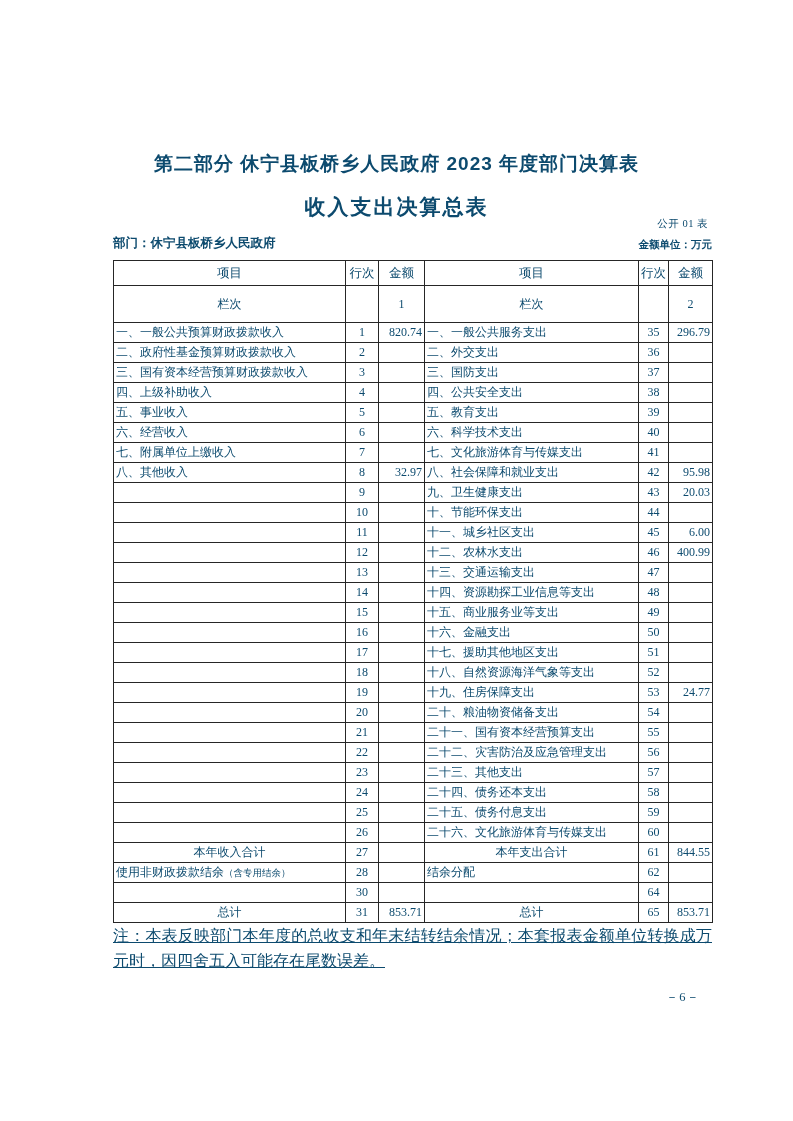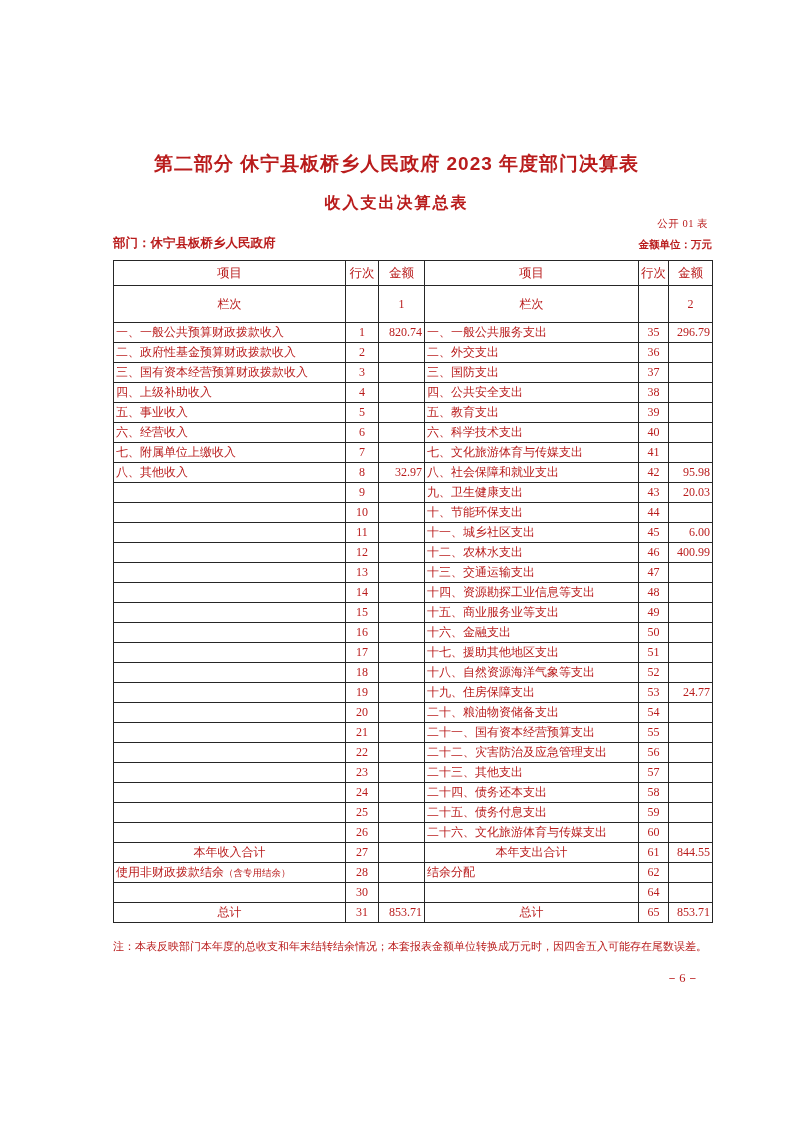--- a/index.html
+++ b/index.html
@@ -2,35 +2,35 @@
 <html><head>
 <meta charset="utf-8">
 <style>
   html,body{margin:0;padding:0;background:#e8e8e8;}
   .page{
     position:relative;
     width:793px;height:1121px;
     margin:0 auto;
     background:#ffffff;
     font-family:"Liberation Serif","DejaVu Serif",serif;
-    color:#b91c1c;
+    color:#0c4a6e;
     overflow:hidden;
   }
   .title{
     position:absolute;top:151px;left:0;width:100%;
     text-align:center;
     font-family:"Liberation Sans","DejaVu Sans",sans-serif;
     font-weight:bold;font-size:19px;letter-spacing:1px;
     white-space:nowrap;
   }
   .subtitle{
     position:absolute;top:193px;left:0;width:100%;
     text-align:center;
     font-family:"Liberation Sans","DejaVu Sans",sans-serif;
-    font-weight:600;font-size:16px;letter-spacing:2px;
+    font-weight:600;font-size:21px;letter-spacing:2px;
   }
   .sheet{position:absolute;left:113px;top:217px;width:599px;}
   .table-code{
     text-align:right;font-size:10.5px;letter-spacing:.5px;
     margin-bottom:4px;padding-right:4px;
   }
   .meta-row{
     display:flex;justify-content:space-between;align-items:flex-end;
     margin-bottom:8px;
   }
@@ -56,22 +56,23 @@
   tr.col-row th{font-size:12.5px;text-align:center;}
   tr.lanci-row{height:37px;}
   tr.lanci-row td{text-align:center;}
   tbody tr{height:20px;}
   td.item{text-align:left;padding-left:3px;}
   td.item.center{text-align:center;padding-left:2px;}
   td.line{text-align:center;}
   td.amt{text-align:right;padding-right:1px;}
   .small{font-size:9.5px;}
   .note{
-    margin-top:15px;font-size:11px;line-height:1.55;
+    margin-top:1px;font-size:16px;line-height:1.55;
     text-align:justify;
+    text-decoration:underline;
   }
   .pageno{
     margin-top:15px;text-align:right;padding-right:12px;
     font-size:12.5px;letter-spacing:1px;
   }
 </style>
 </head>
 <body>
 
 <div class="page">

